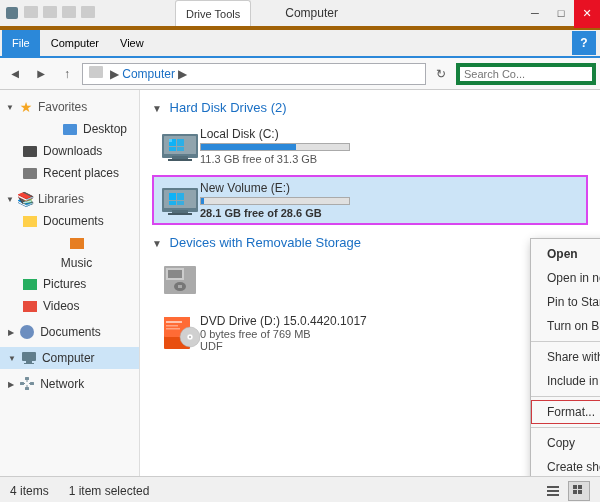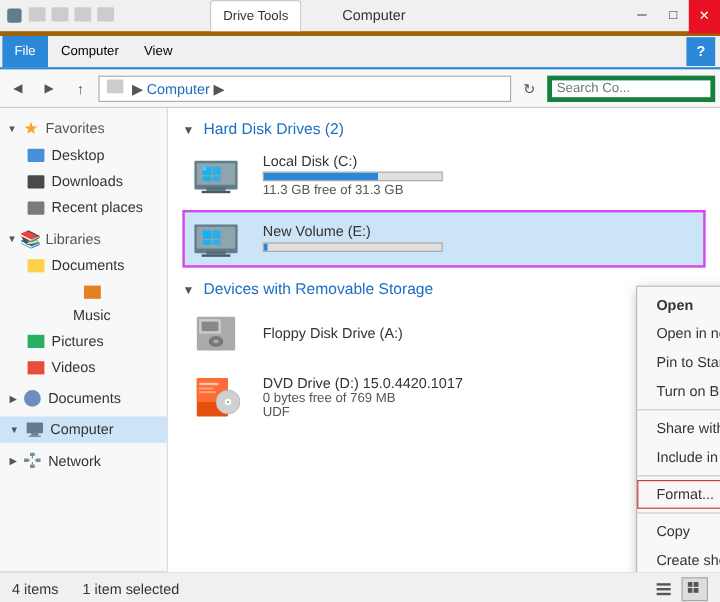--- a/index.html
+++ b/index.html
@@ -217,21 +217,21 @@
     }
     .section-header {
       color: #1a6fc4;
       font-size: 13px;
       margin-bottom: 6px;
       cursor: pointer;
     }
     .drive-item {
       display: flex;
       align-items: center;
-      gap: 19px;
+      gap: 0;
       padding: 4px 6px;
       margin-bottom: 4px;
       cursor: pointer;
       border: 2px solid transparent;
       justify-content: space-between;
     }
     .drive-item.selected {
       background: #cce4f7;
       border: 2px solid #d946ef;
     }
@@ -375,21 +375,21 @@
 
 <div class="main-content">
 
   <div class="sidebar">
     <div class="sidebar-section">
       <div class="sidebar-section-header">
         <span class="triangle">▼</span>
         <span class="sidebar-icon icon-favorites">★</span>
         <span>Favorites</span>
       </div>
-      <div class="sidebar-item" style="padding-left:22px;">
+      <div class="sidebar-item" style="padding-left:22px;margin-left:40px;">
         <span class="sidebar-icon">
             <span class="icon-desktop"></span>
           </span>
         <span>Desktop</span>
       </div>
       <div class="sidebar-item" style="padding-left:22px;">
         <span class="sidebar-icon">
             <span class="icon-downloads"></span>
           </span>
         <span>Downloads</span>
@@ -520,40 +520,38 @@
           <rect x="17" y="11" width="7" height="7" fill="#00b4ff" opacity="0.7"></rect>
           <rect x="9" y="19" width="7" height="4" fill="#00b4ff" opacity="0.8"></rect>
           <rect x="17" y="19" width="7" height="4" fill="#00b4ff" opacity="0.6"></rect>
         </svg>
       </div>
       <div class="drive-info">
         <div class="drive-name">New Volume (E:)</div>
         <div class="drive-progress">
           <div class="drive-progress-bar" style="width: 2%;"></div>
         </div>
+        <div class="drive-size">28.1 GB free of 28.6 GB</div>
       </div>
     </div>
 
     <div class="section-header" style="margin-top:10px;">
       <span style="font-size:10px;color:#555;margin-right:4px;">▼</span>
       <span>Devices with Removable Storage</span>
     </div>
 
     <div class="drive-item">
       <div class="drive-icon">
         <svg viewBox="0 0 40 36" xmlns="http://www.w3.org/2000/svg">
           <rect x="4" y="4" width="32" height="28" fill="#aaa" rx="1"></rect>
           <rect x="6" y="6" width="18" height="12" fill="#ccc"></rect>
           <rect x="8" y="8" width="14" height="8" fill="#888"></rect>
           <rect x="14" y="20" width="12" height="9" fill="#777" rx="6"></rect>
           <rect x="18" y="23" width="4" height="3" fill="#aaa"></rect>
         </svg>
-      </div>
-      <div class="drive-info">
-        <div class="drive-name">Floppy Disk Drive (A:)</div>
       </div>
     </div>
 
     <div class="drive-item">
       <div class="drive-icon">
         <svg viewBox="0 0 40 36" xmlns="http://www.w3.org/2000/svg">
 
           <rect x="4" y="2" width="26" height="32" fill="#e84e0f" rx="1"></rect>
           <rect x="4" y="2" width="26" height="20" fill="#ff6b35" rx="1"></rect>
           <circle cx="30" cy="22" r="10" fill="#d0d0d0" stroke="#aaa" stroke-width="0.5"></circle>

